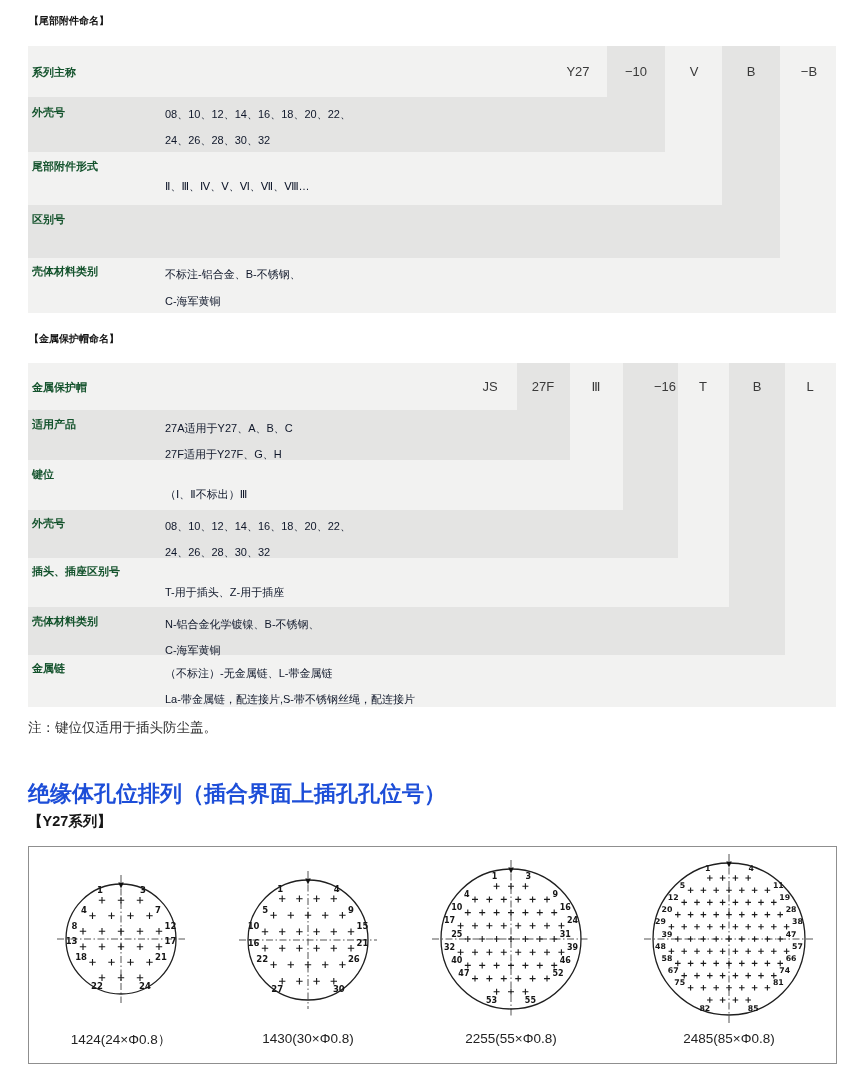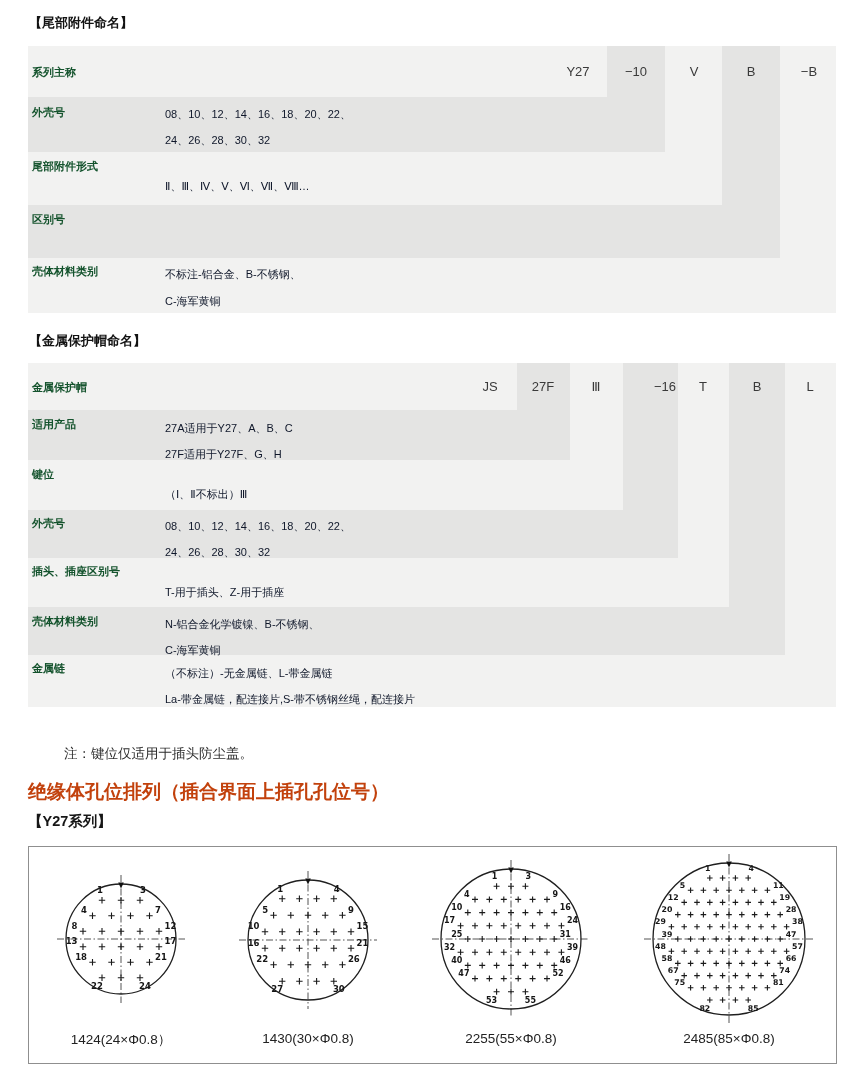--- a/index.html
+++ b/index.html
@@ -2,22 +2,22 @@
 <html><head>
 <meta charset="utf-8">
 <style>
   html,body{margin:0;padding:0;}
   body{
     width:850px;height:1078px;position:relative;background:#ffffff;
     font-family:"Liberation Sans","DejaVu Sans",sans-serif;
     overflow:hidden;
   }
   .abs{position:absolute;}
-  .sec-title{font-size:13px;font-weight:bold;color:#121212;}
-  .big-title{font-size:19px;font-weight:bold;color:#c2410c;}
+  .sec-title{font-size:10px;font-weight:bold;color:#121212;}
+  .big-title{font-size:22px;font-weight:bold;color:#1d4ed8;}
   .sub-title{font-size:14.5px;font-weight:bold;color:#161616;}
   .note{font-size:13.5px;color:#2e2e2e;}
   .ntable{position:absolute;left:28px;width:808px;}
   .bg{position:absolute;left:0;top:0;}
   .bgl{background:#f2f2f1;}
   .bgd{background:#e4e4e3;}
   .rlabel{position:absolute;left:4px;font-size:11px;font-weight:bold;color:#14532d;line-height:18px;white-space:nowrap;z-index:10;}
   .rdesc{position:absolute;left:137px;font-size:11px;color:#0f172a;line-height:26px;white-space:nowrap;z-index:10;}
   .code{position:absolute;font-size:13px;color:#3a3a3a;text-align:center;line-height:24px;z-index:10;}
   .t1code{width:58px;}
@@ -114,21 +114,21 @@
     <div>C-海军黄铜</div>
   </div>
 
   <span class="rlabel" style="top:296px;">金属链</span>
   <div class="rdesc" style="top:297px;">
     <div>（不标注）-无金属链、L-带金属链</div>
     <div>La-带金属链，配连接片,S-带不锈钢丝绳，配连接片</div>
   </div>
 </div>
 
-<div class="abs note" style="left:28px;top:745px;margin-left:36px;">注：键位仅适用于插头防尘盖。</div>
+<div class="abs note" style="left:28px;top:719px;">注：键位仅适用于插头防尘盖。</div>
 
 <div class="abs big-title" style="left:28px;top:779px;">绝缘体孔位排列（插合界面上插孔孔位号）</div>
 <div class="abs sub-title" style="left:28px;top:812px;">【Y27系列】</div>
 
 <div class="holes-box" id="holes-box">
     <svg width="138" height="138" viewBox="-69 -69 138 138" class="connector-svg" style="left: 23px; top: 23px;">
       <circle r="55" cx="0" cy="0" fill="none" stroke="#1f1f1f" stroke-width="1.3"></circle>
       <path d="M -64 0 H 64 M 0 -64 V 64" stroke="#2a2a2a" stroke-width="0.8" fill="none" stroke-dasharray="7 2.5 1.5 2.5"></path>
       <path d="M -2.8 -56.5 L 2.8 -56.5 L 0 -50.5 Z" fill="#111"></path>
       <text x="-21.0" y="-45.8" text-anchor="middle" font-size="8.5" class="pin-label">1</text>

